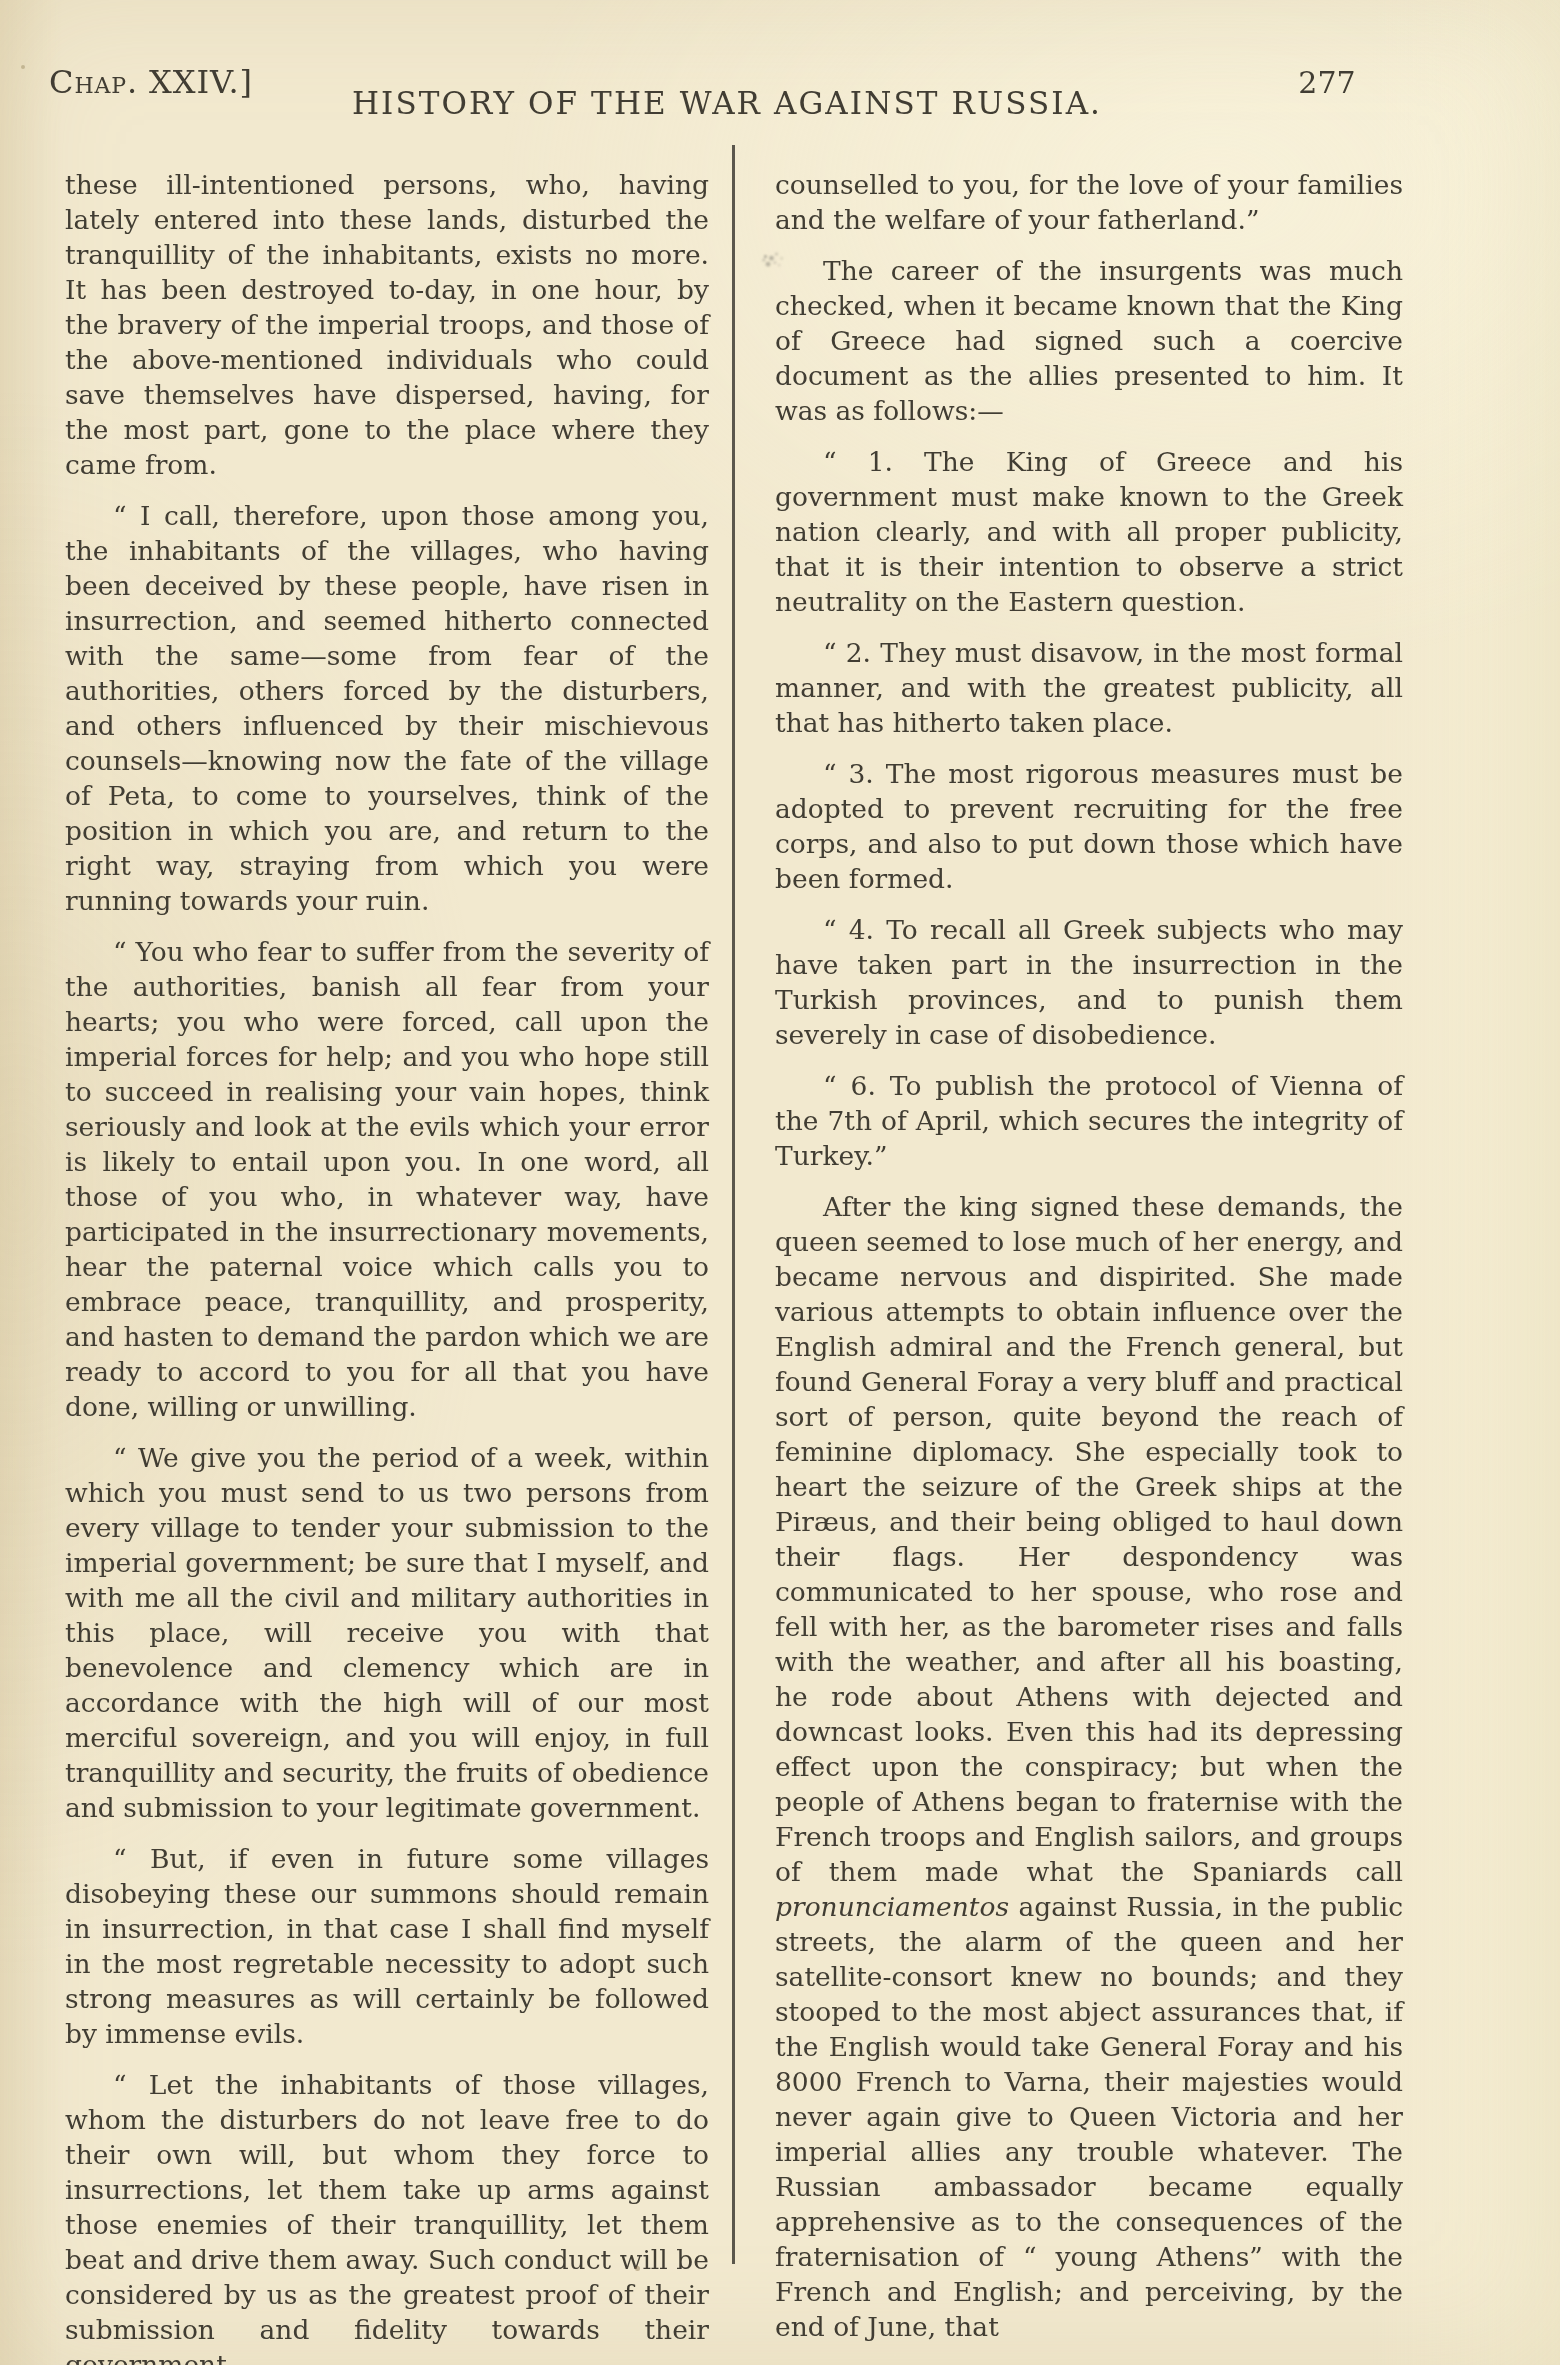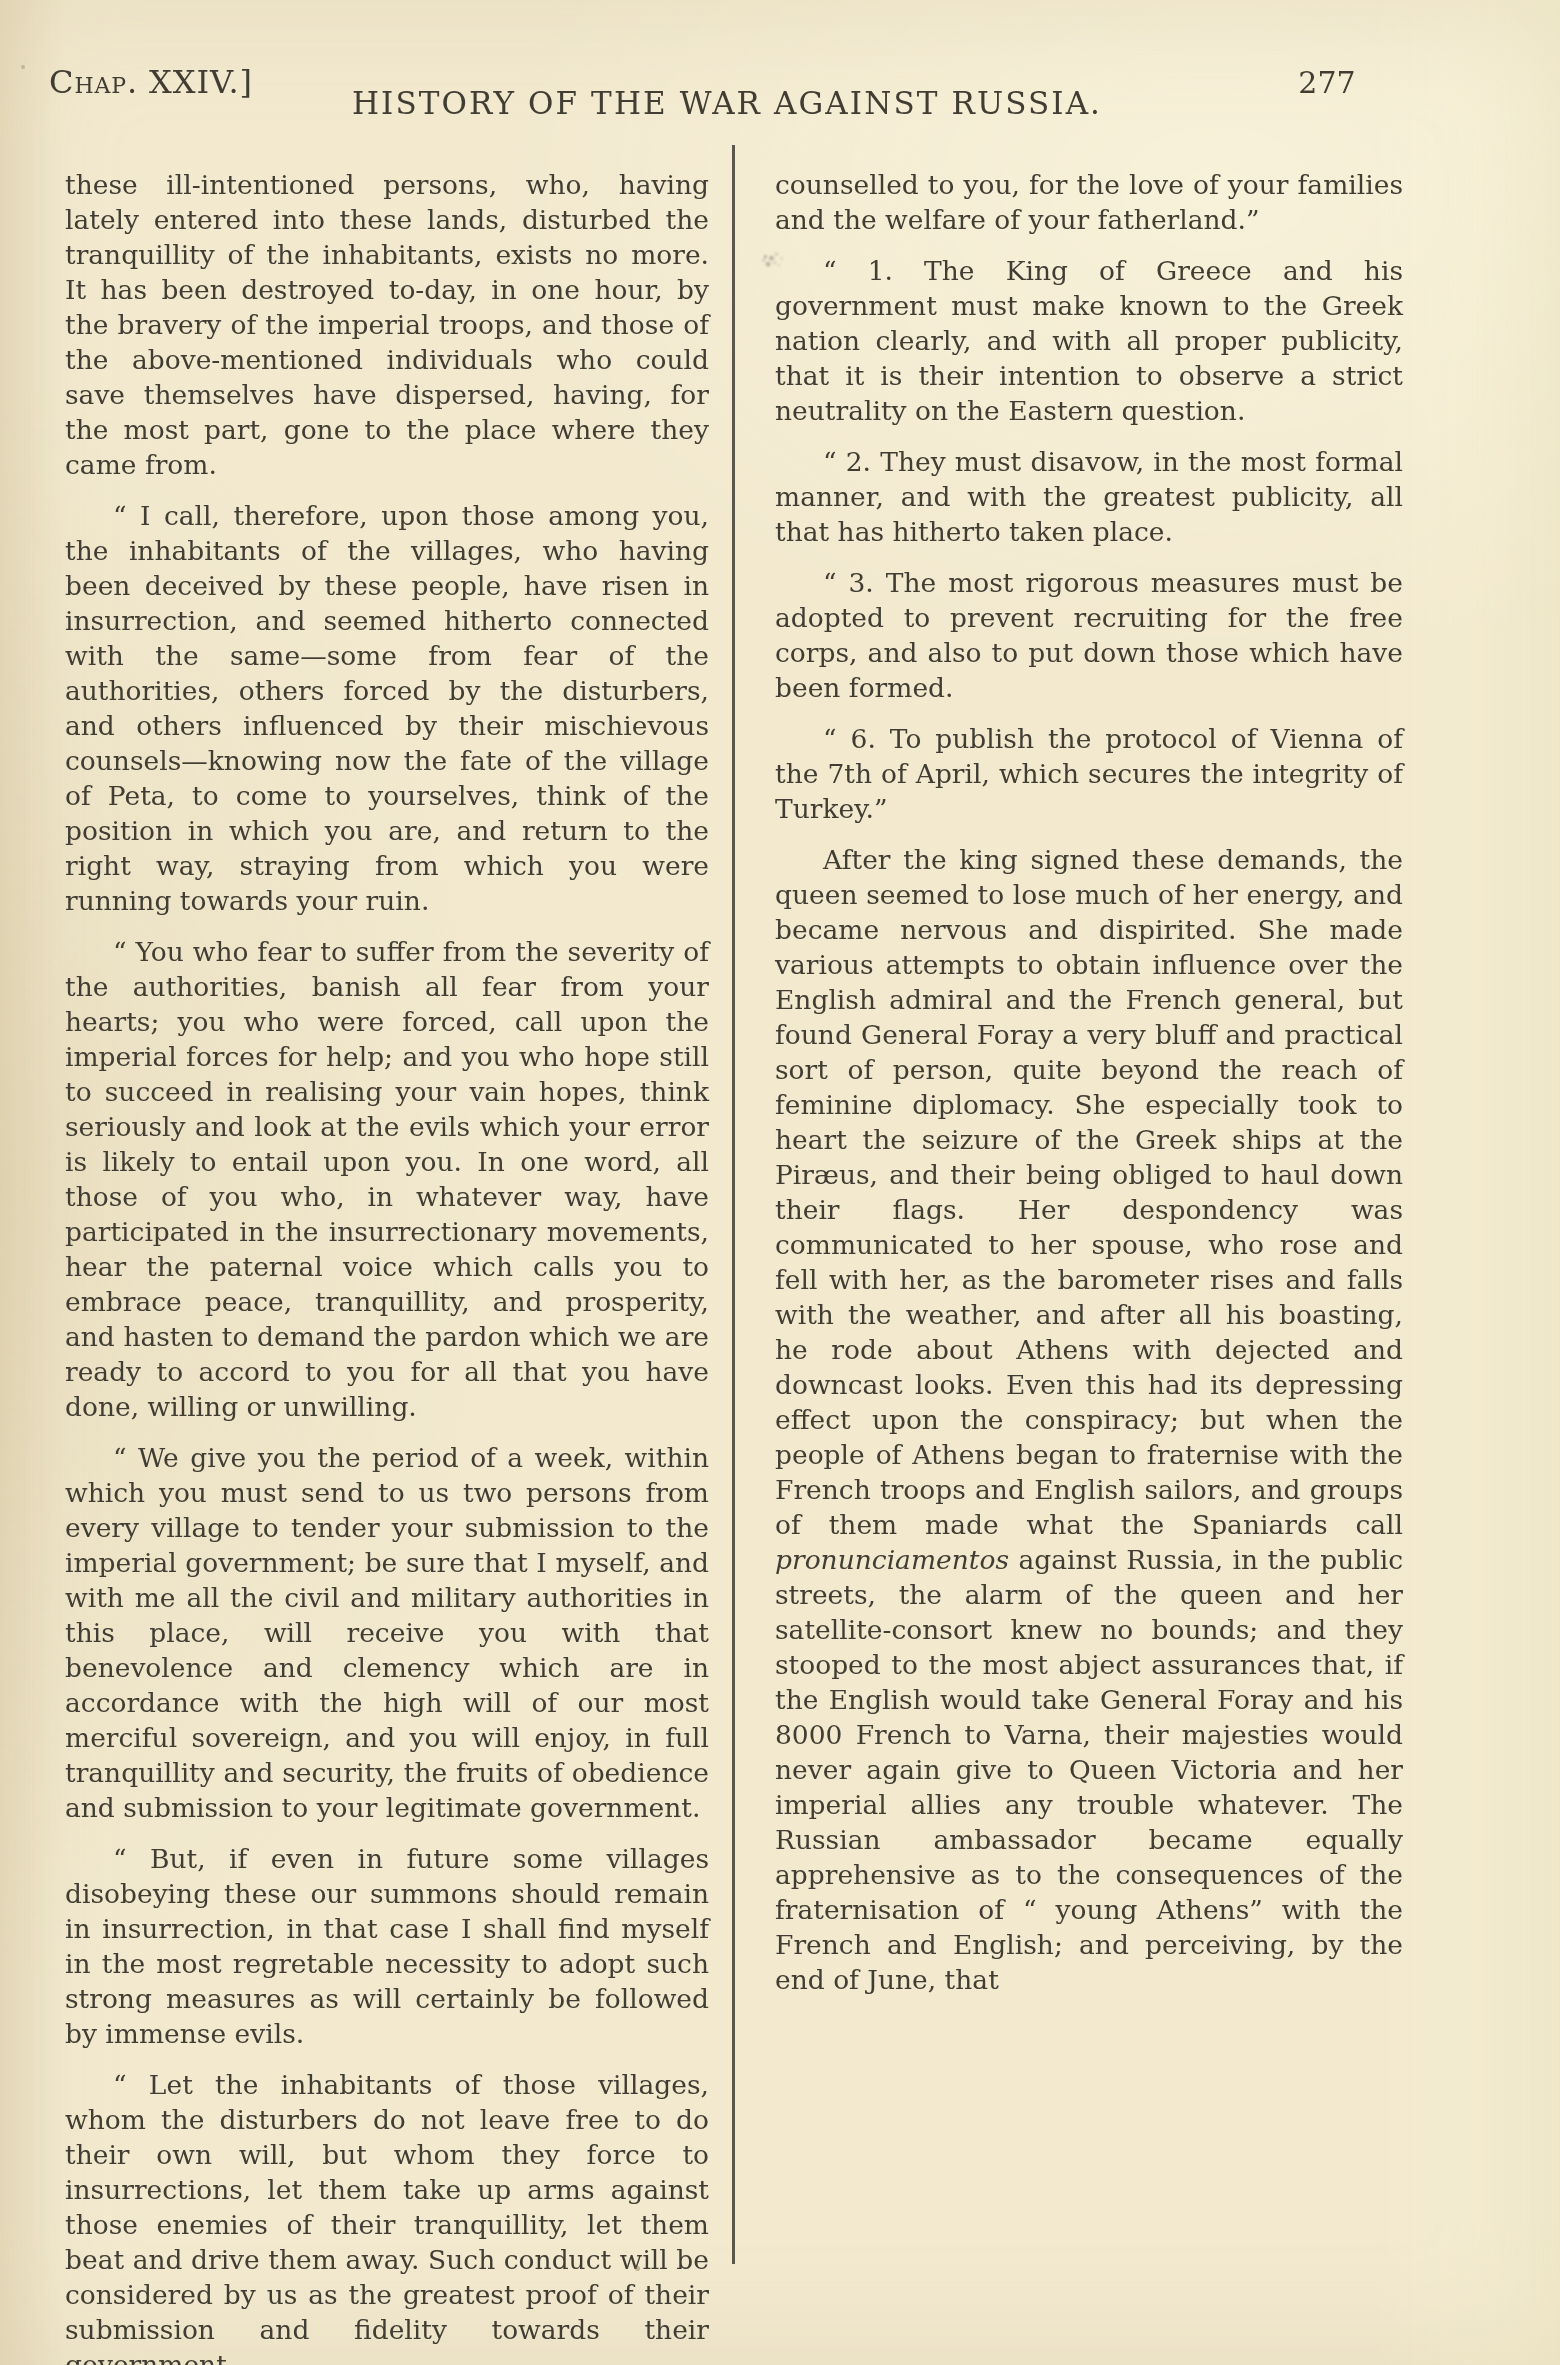--- a/index.html
+++ b/index.html
@@ -133,23 +133,25 @@
       <p class="para"><span>these ill-intentioned persons, who, having lately entered into these lands, disturbed the tranquillity of the inhabitants, exists no more. It has been destroyed to-day, in one hour, by the bravery of the imperial troops, and those of the above-mentioned individuals who could save themselves have dispersed, having, for the most part, gone to the place where they came from.</span></p>
       <p class="para indent"><span>“ I call, therefore, upon those among you, the inhabitants of the villages, who having been deceived by these people, have risen in insurrection, and seemed hitherto connected with the same—some from fear of the authorities, others forced by the disturbers, and others influenced by their mischievous counsels—knowing now the fate of the village of Peta, to come to yourselves, think of the position in which you are, and return to the right way, straying from which you were running towards your ruin.</span></p>
       <p class="para indent"><span>“ You who fear to suffer from the severity of the authorities, banish all fear from your hearts; you who were forced, call upon the imperial forces for help; and you who hope still to succeed in realising your vain hopes, think seriously and look at the evils which your error is likely to entail upon you. In one word, all those of you who, in whatever way, have participated in the insurrectionary movements, hear the paternal voice which calls you to embrace peace, tranquillity, and prosperity, and hasten to demand the pardon which we are ready to accord to you for all that you have done, willing or unwilling.</span></p>
       <p class="para indent"><span>“ We give you the period of a week, within which you must send to us two persons from every village to tender your submission to the imperial government; be sure that I myself, and with me all the civil and military authorities in this place, will receive you with that benevolence and clemency which are in accordance with the high will of our most merciful sovereign, and you will enjoy, in full tranquillity and security, the fruits of obedience and submission to your legitimate government.</span></p>
       <p class="para indent"><span>“ But, if even in future some villages disobeying these our summons should remain in insurrection, in that case I shall find myself in the most regretable necessity to adopt such strong measures as will certainly be followed by immense evils.</span></p>
       <p class="para indent"><span>“ Let the inhabitants of those villages, whom the disturbers do not leave free to do their own will, but whom they force to insurrections, let them take up arms against those enemies of their tranquillity, let them beat and drive them away. Such conduct will be considered by us as the greatest proof of their submission and fidelity towards their government.</span></p>
     </div>
 
   <div class="column column-right">
       <p class="para"><span>counselled to you, for the love of your families and the welfare of your fatherland.”</span></p>
+      <p class="para indent"><span>The career of the insurgents was much checked, when it became known that the King of Greece had signed such a coercive document as the allies presented to him. It was as follows:—</span></p>
       <p class="para indent"><span>“ 1. The King of Greece and his government must make known to the Greek nation clearly, and with all proper publicity, that it is their intention to observe a strict neutrality on the Eastern question.</span></p>
       <p class="para indent"><span>“ 2. They must disavow, in the most formal manner, and with the greatest publicity, all that has hitherto taken place.</span></p>
       <p class="para indent"><span>“ 3. The most rigorous measures must be adopted to prevent recruiting for the free corps, and also to put down those which have been formed.</span></p>
+      <p class="para indent"><span>“ 4. To recall all Greek subjects who may have taken part in the insurrection in the Turkish provinces, and to punish them severely in case of disobedience.</span></p>
       <p class="para indent"><span>“ 6. To publish the protocol of Vienna of the 7th of April, which secures the integrity of Turkey.”</span></p>
       <p class="para indent"><span>After the king signed these demands, the queen seemed to lose much of her energy, and became nervous and dispirited. She made various attempts to obtain influence over the English admiral and the French general, but found General Foray a very bluff and practical sort of person, quite beyond the reach of feminine diplomacy. She especially took to heart the seizure of the Greek ships at the Piræus, and their being obliged to haul down their flags. Her despondency was communicated to her spouse, who rose and fell with her, as the barometer rises and falls with the weather, and after all his boasting, he rode about Athens with dejected and downcast looks. Even this had its depressing effect upon the conspiracy; but when the people of Athens began to fraternise with the French troops and English sailors, and groups of them made what the Spaniards call </span><em>pronunciamentos</em><span> against Russia, in the public streets, the alarm of the queen and her satellite-consort knew no bounds; and they stooped to the most abject assurances that, if the English would take General Foray and his 8000 French to Varna, their majesties would never again give to Queen Victoria and her imperial allies any trouble whatever. The Russian ambassador became equally apprehensive as to the consequences of the fraternisation of “ young Athens” with the French and English; and perceiving, by the end of June, that</span></p>
     </div>
 
   <span class="ink-smudge"></span>
 
   <span class="paper-speck speck-a"></span>
 
   <span class="paper-speck speck-b"></span>
 

